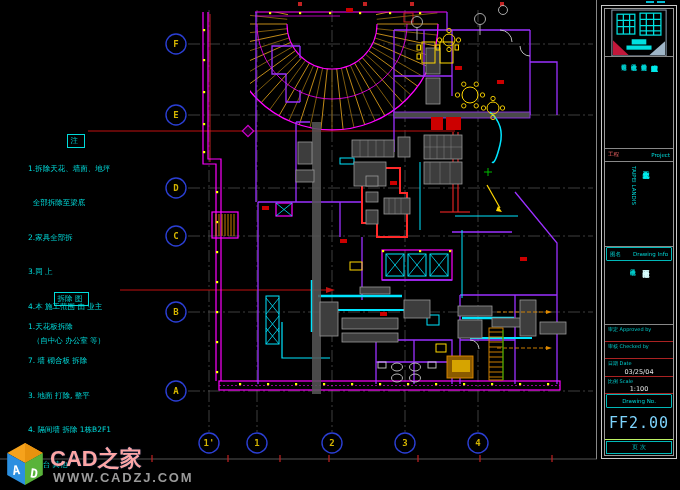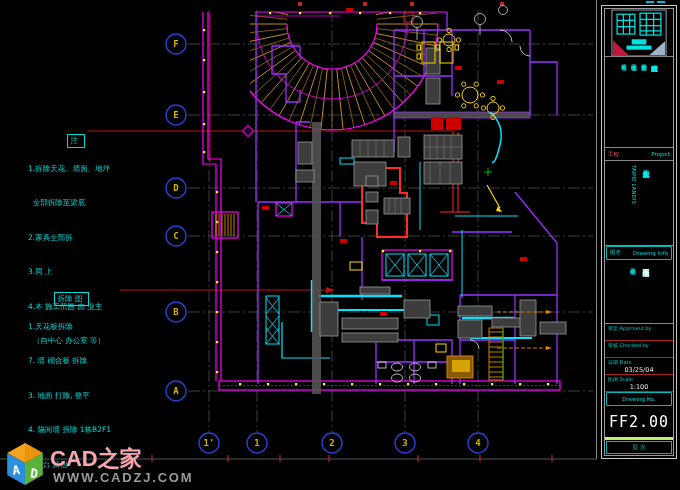--- a/index.html
+++ b/index.html
@@ -18,22 +18,22 @@
   .vt.big{font-size:6.5px;color:#00eaea;}
   .rowhdr{height:13px;display:flex;align-items:center;justify-content:space-between;padding:0 3px;font-size:5.5px;color:#00d5d5;border-bottom:1px solid #888;}
   .rowhdr.cyanbox{border:1px solid #00b9b9;margin:0 1px;border-radius:1px;}
   .rowhdr .lab{color:#ff6a6a;}
   .area{display:flex;flex-direction:row-reverse;justify-content:center;gap:5px;padding-top:4px;border-bottom:1px solid #888;overflow:hidden;}
   .pname{height:84px;}
   .dtitle{height:62px;}
   .sign{height:16px;border-bottom:1px solid #a22;display:flex;flex-direction:column;justify-content:space-between;padding:1px 3px 0 3px;}
   .sign .sl{font-size:5px;color:#00cfcf;}
   .sign .sv{font-size:6.5px;color:#e8e8e8;text-align:center;line-height:7px;}
-  .dno{height:32px;display:flex;align-items:center;justify-content:center;color:#ffffff;
-       font-family:"DejaVu Sans Mono",monospace;font-size:15px;letter-spacing:1px;border-bottom:3px solid #bef264;}
+  .dno{height:32px;display:flex;align-items:center;justify-content:center;color:#7dd3fc;
+       font-family:"DejaVu Sans Mono",monospace;font-size:15px;letter-spacing:1px;border-bottom:1px solid #bef264;}
   .foot{height:12px;border:1px solid #00b9b9;margin:1px;display:flex;align-items:center;justify-content:center;color:#00cfcf;font-size:6px;}
   
   .wm{position:absolute;left:4px;top:442px;width:300px;height:46px;}
   .wm .t1{position:absolute;left:46px;top:2px;font-size:22px;font-weight:bold;color:#fca5a5;
           font-family:"Liberation Sans",sans-serif;text-shadow:0 0 2px #0a2a55;}
   .wm .t2{position:absolute;left:49px;top:28px;font-size:13px;color:#9a9a9a;letter-spacing:1.8px;
           font-family:"Liberation Sans",sans-serif;font-weight:bold;}
   .sep{position:absolute;background:#888;}
 </style>
 </head>

